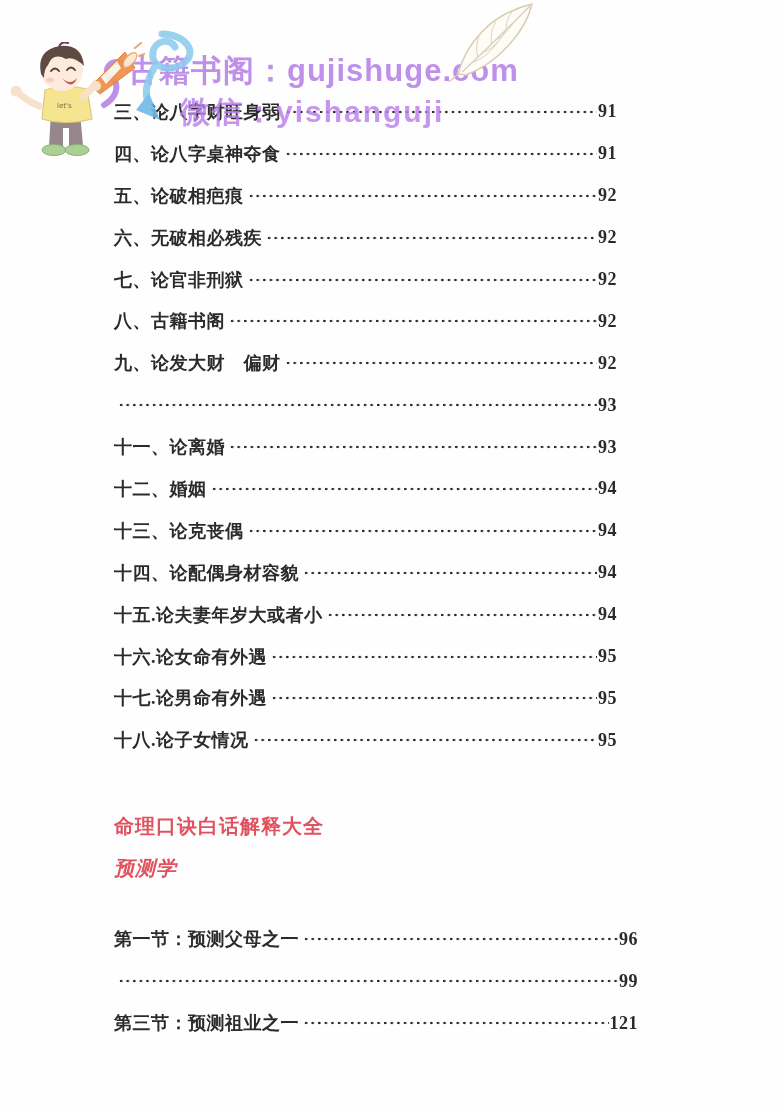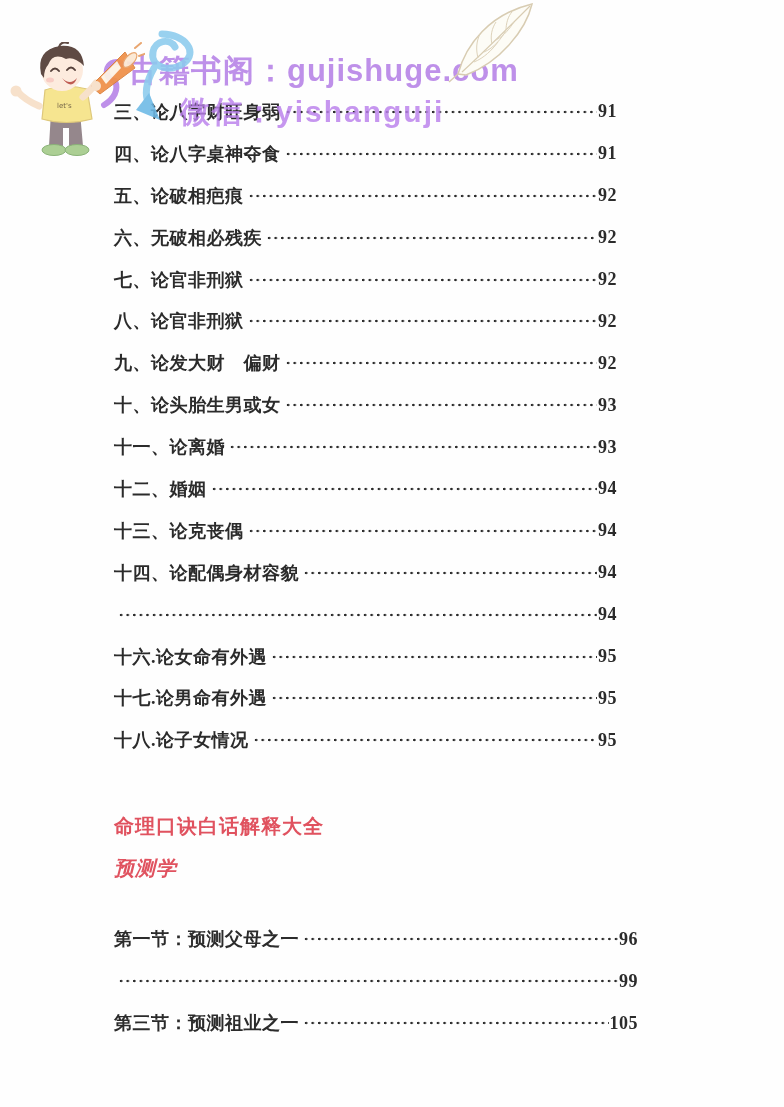--- a/index.html
+++ b/index.html
@@ -71,31 +71,30 @@
       <span class="toc-label">六、无破相必残疾</span>
       <span class="leader"></span>
       <span class="toc-page">92</span>
     </div>
   <div class="toc-row">
       <span class="toc-label">七、论官非刑狱</span>
       <span class="leader"></span>
       <span class="toc-page">92</span>
     </div>
   <div class="toc-row">
-      <span class="toc-label">八、论官非刑狱</span>
+      <span class="toc-label">八、古籍书阁</span>
       <span class="leader"></span>
       <span class="toc-page">92</span>
     </div>
   <div class="toc-row">
       <span class="toc-label">九、论发大财　偏财</span>
       <span class="leader"></span>
       <span class="toc-page">92</span>
     </div>
   <div class="toc-row">
-      <span class="toc-label">十、论头胎生男或女</span>
       <span class="leader"></span>
       <span class="toc-page">93</span>
     </div>
   <div class="toc-row">
       <span class="toc-label">十一、论离婚</span>
       <span class="leader"></span>
       <span class="toc-page">93</span>
     </div>
   <div class="toc-row">
       <span class="toc-label">十二、婚姻</span>
@@ -106,20 +105,21 @@
       <span class="toc-label">十三、论克丧偶</span>
       <span class="leader"></span>
       <span class="toc-page">94</span>
     </div>
   <div class="toc-row">
       <span class="toc-label">十四、论配偶身材容貌</span>
       <span class="leader"></span>
       <span class="toc-page">94</span>
     </div>
   <div class="toc-row">
+      <span class="toc-label">十五.论夫妻年岁大或者小</span>
       <span class="leader"></span>
       <span class="toc-page">94</span>
     </div>
   <div class="toc-row">
       <span class="toc-label">十六.论女命有外遇</span>
       <span class="leader"></span>
       <span class="toc-page">95</span>
     </div>
   <div class="toc-row">
       <span class="toc-label">十七.论男命有外遇</span>
@@ -142,21 +142,21 @@
       <span class="leader"></span>
       <span class="toc-page">96</span>
     </div>
   <div class="toc-row">
       <span class="leader"></span>
       <span class="toc-page">99</span>
     </div>
   <div class="toc-row">
       <span class="toc-label">第三节：预测祖业之一</span>
       <span class="leader"></span>
-      <span class="toc-page">105</span>
+      <span class="toc-page">121</span>
     </div>
 </div>
 
 <div class="watermark">
   <svg class="wm-hook" width="32" height="52" viewBox="0 0 32 52">
     <path d="M24,6 a9.5,9.5 0 1,0 -7,17 c4,9 -1,18 -11,24" fill="none" stroke="#b179e5" stroke-width="6" stroke-linecap="round"></path>
   </svg>
   <div class="wm-line wm-line1">古籍书阁：gujishuge.com</div>
   <div class="wm-line wm-line2">微信：yishanguji</div>
 </div>

